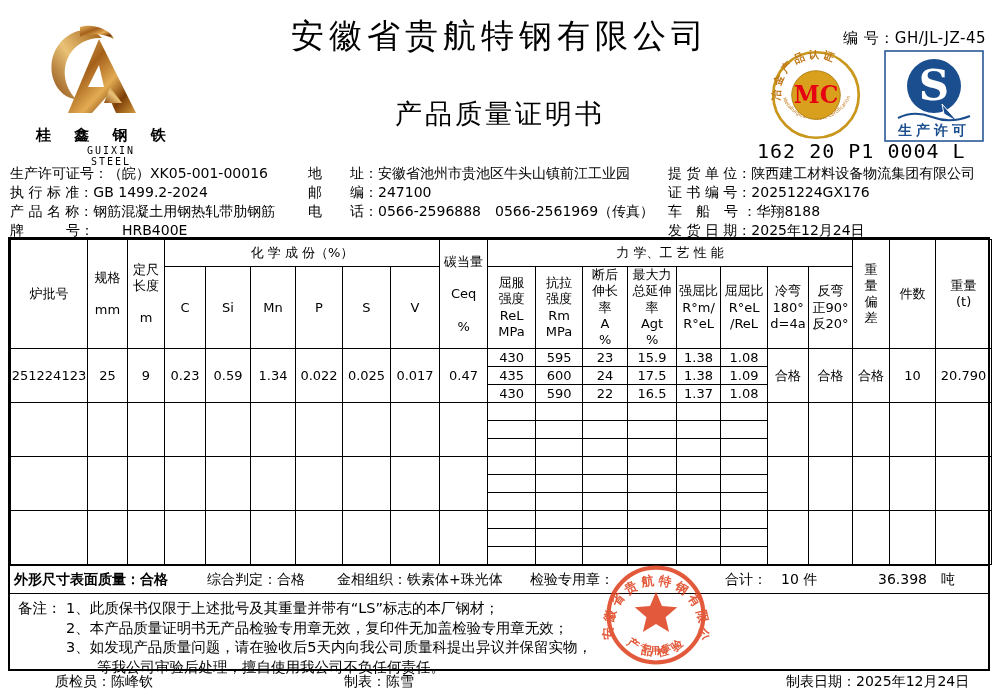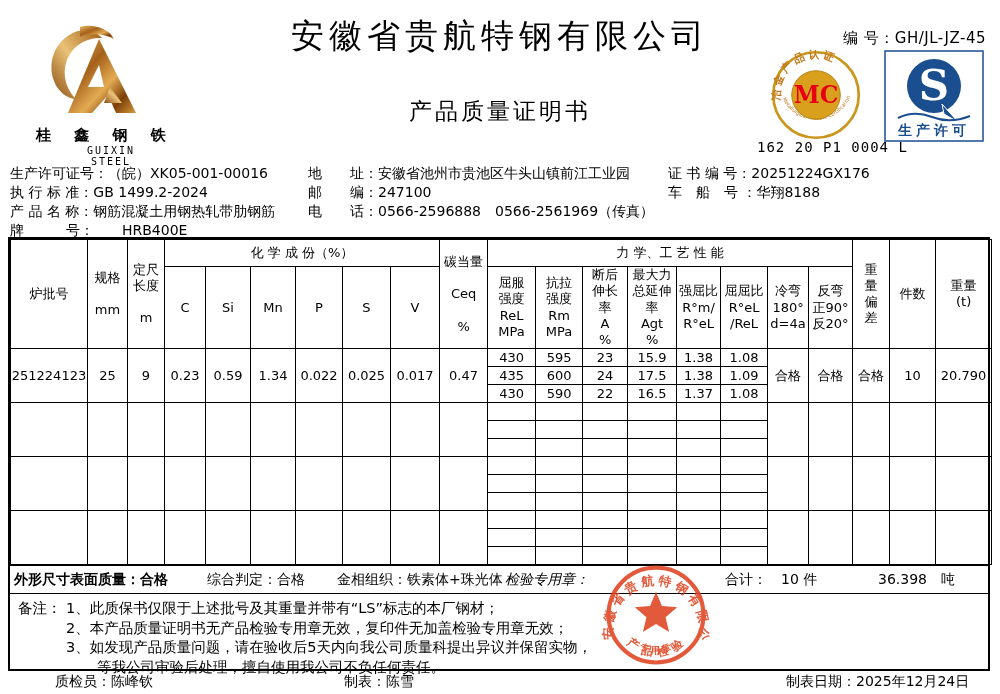--- a/index.html
+++ b/index.html
@@ -3,29 +3,29 @@
 <meta charset="utf-8">
 <style>
   * { margin:0; padding:0; box-sizing:border-box; }
   body { background:#fff; font-family:"DejaVu Sans", sans-serif; color:#000; }
   .page { position:relative; width:1000px; height:694px; background:#fff; overflow:hidden; }
 
   
   .company-title { position:absolute; left:150px; top:14px; width:700px; text-align:center;
     font-family:"DejaVu Serif", serif; font-size:33px; letter-spacing:5px; white-space:nowrap; }
   .doc-title { position:absolute; left:150px; top:96px; width:700px; text-align:center;
-    font-family:Liberation Sans, sans-serif; font-size:23px; letter-spacing:3px; }
+    font-family:Liberation Sans, sans-serif; font-size:27px; letter-spacing:3px; }
   .cert-no { position:absolute; top:29px; right:14px; font-size:15px; letter-spacing:.5px; }
 
   .logo { position:absolute; left:36px; top:25px; width:120px; text-align:center; }
   .logo-cn { font-size:15px; font-weight:bold; letter-spacing:9px; margin-top:1px; white-space:nowrap; }
   .logo-en { font-size:10px; letter-spacing:2px; font-family:"DejaVu Sans Mono", monospace;margin-left:30px; }
 
   .mc-logo { position:absolute; left:768px; top:50px; }
-  .mc-code { position:absolute; left:757px; top:139px; font-size:14px; letter-spacing:1px;
+  .mc-code { position:absolute; left:757px; top:139px; font-size:20px; letter-spacing:1px;
     font-family:"DejaVu Sans Mono", monospace; white-space:nowrap; }
   .qs-logo { position:absolute; left:884px; top:50px; }
 
   
   .info-col { position:absolute; top:164px; font-size:14px; }
   .info-col div { height:19px; line-height:19px; white-space:nowrap; }
   .c1 { left:10px; } .c2 { left:308px; } .c3 { left:668px; }
 
   
   .doc-box { position:absolute; left:8px; top:237px; width:982px; height:434px; border:2px solid #000; }
@@ -35,21 +35,21 @@
     font-weight:normal; padding:0; overflow:hidden; }
   table.cert th { font-size:13px; white-space:pre-line; line-height:1.25; }
   table.cert td { font-size:13px; white-space:pre-line; line-height:1.2; }
   tr.grp { height:27px; } tr.hdr { height:78px; }
   tr.sub { height:18px; }
   .vert { line-height:1.45; }
 
   
   .summary-row { position:relative; height:28px; border-top:1px solid #000; font-size:14px; }
   .summary-row span { position:absolute; top:5px; white-space:nowrap; }
-  .s1{left:4px;font-weight:bold;} .s2{left:197px;} .s3{left:327px;} .s4{left:495px;font-style:italic;} .s5{left:715px;} .s6{left:868px;}
+  .s1{left:4px;font-weight:bold;} .s2{left:197px;} .s3{left:327px;} .s4{left:520px;} .s5{left:715px;} .s6{left:868px;}
 
   
   .remarks { position:relative; height:80px; border-top:1px solid #000; padding:5px 20px 0 8px;
     font-size:14.5px; display:flex; }
   .remarks-label { width:48px; white-space:nowrap; }
   .remarks-lines div { line-height:19.5px; white-space:nowrap; }
   .remarks-lines .indent2 { padding-left:31px; }
 
   
   .sig-row { position:absolute; top:673px; left:0; width:1000px; font-size:14px; }
@@ -128,22 +128,24 @@
     <div>执 行 标 准：GB 1499.2-2024</div>
     <div>产 品 名 称：钢筋混凝土用钢热轧带肋钢筋</div>
     <div>牌　　　号：　　HRB400E</div>
   </div>
   <div class="info-col c2">
     <div>地　　址：安徽省池州市贵池区牛头山镇前江工业园</div>
     <div>邮　　编：247100</div>
     <div>电　　话：0566-2596888　0566-2561969（传真）</div>
   </div>
   <div class="info-col c3">
+    <div>提 货 单 位：陕西建工材料设备物流集团有限公司</div>
     <div>证 书 编 号：20251224GX176</div>
     <div>车　船　号 ：华翔8188</div>
+    <div>发 货 日 期：2025年12月24日</div>
   </div>
 
   <div class="doc-box">
     <table class="cert">
       <colgroup>
         <col style="width:77px">
           <col style="width:40px">
           <col style="width:37px">
         <col style="width:41px">
           <col style="width:45px">

